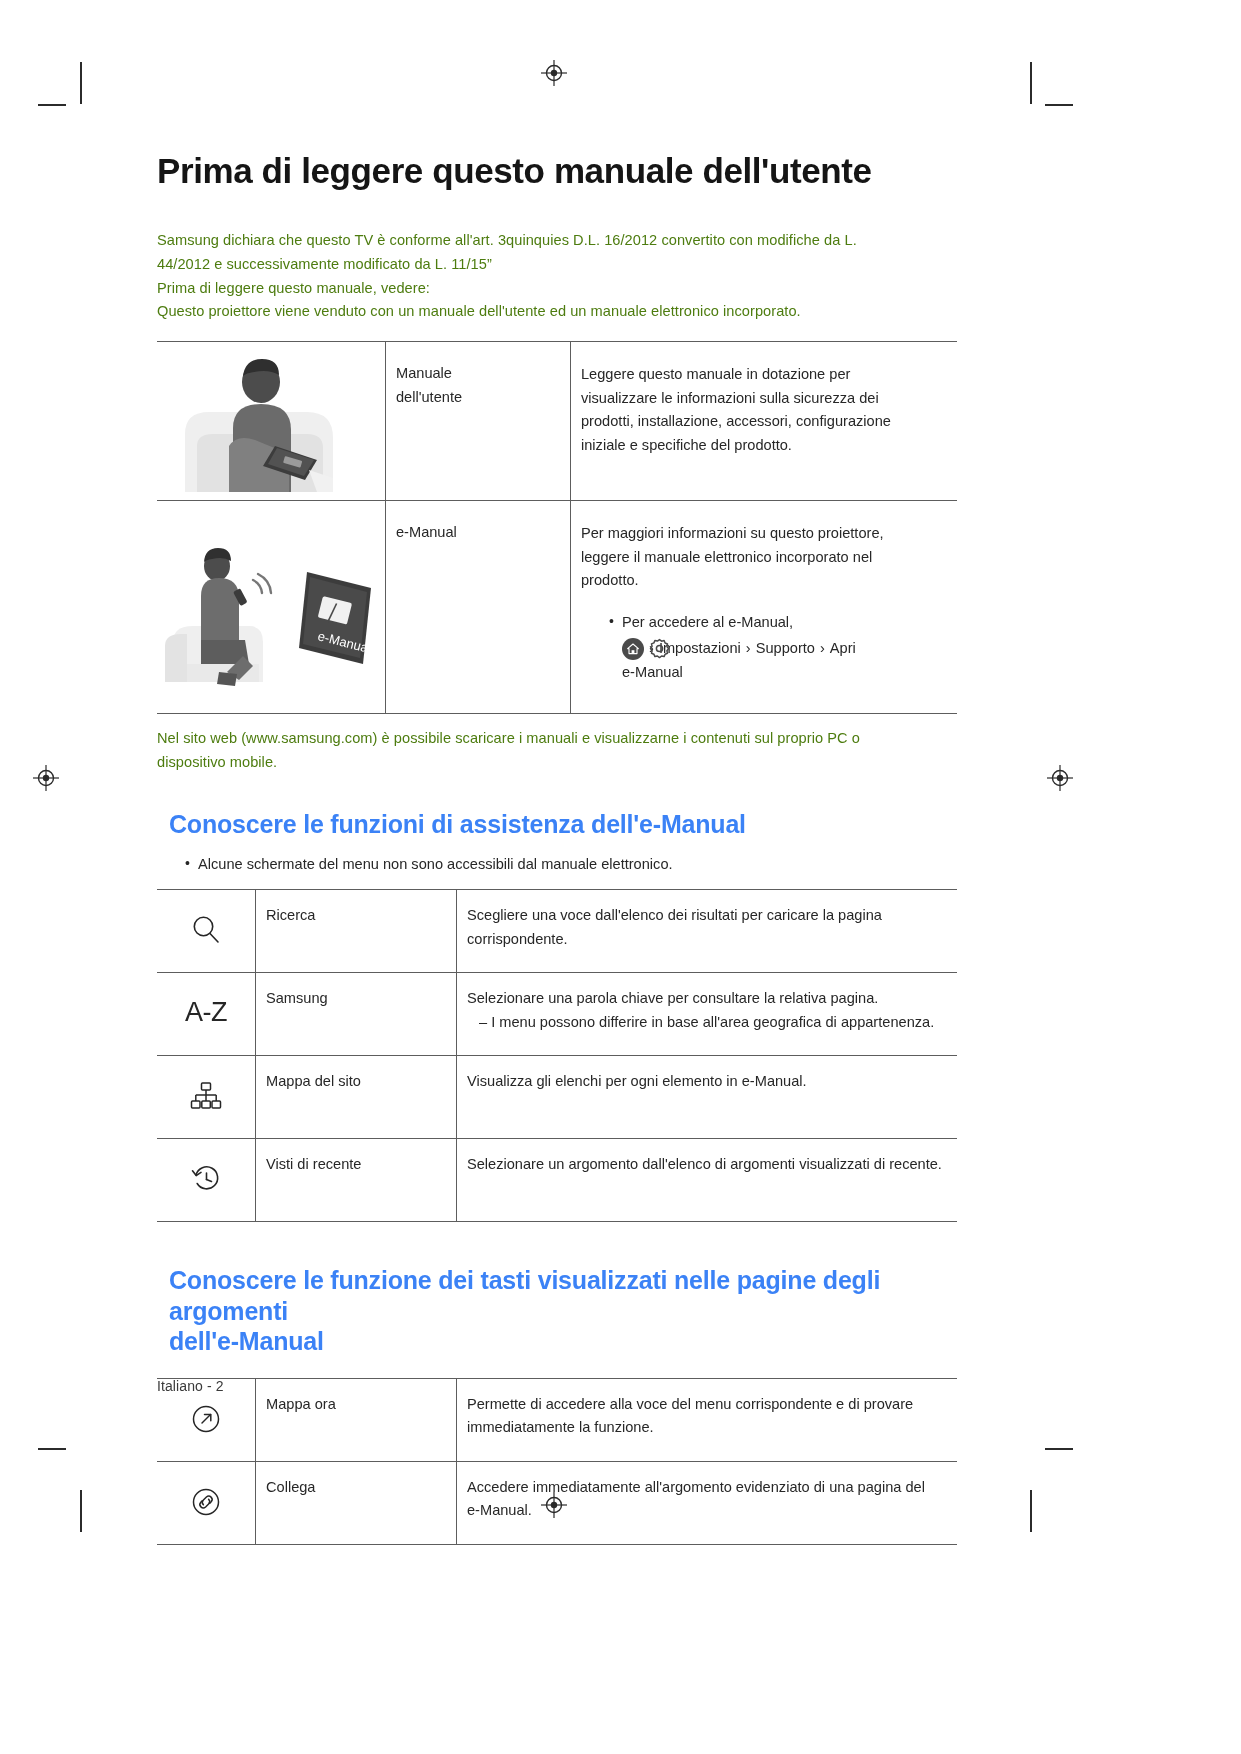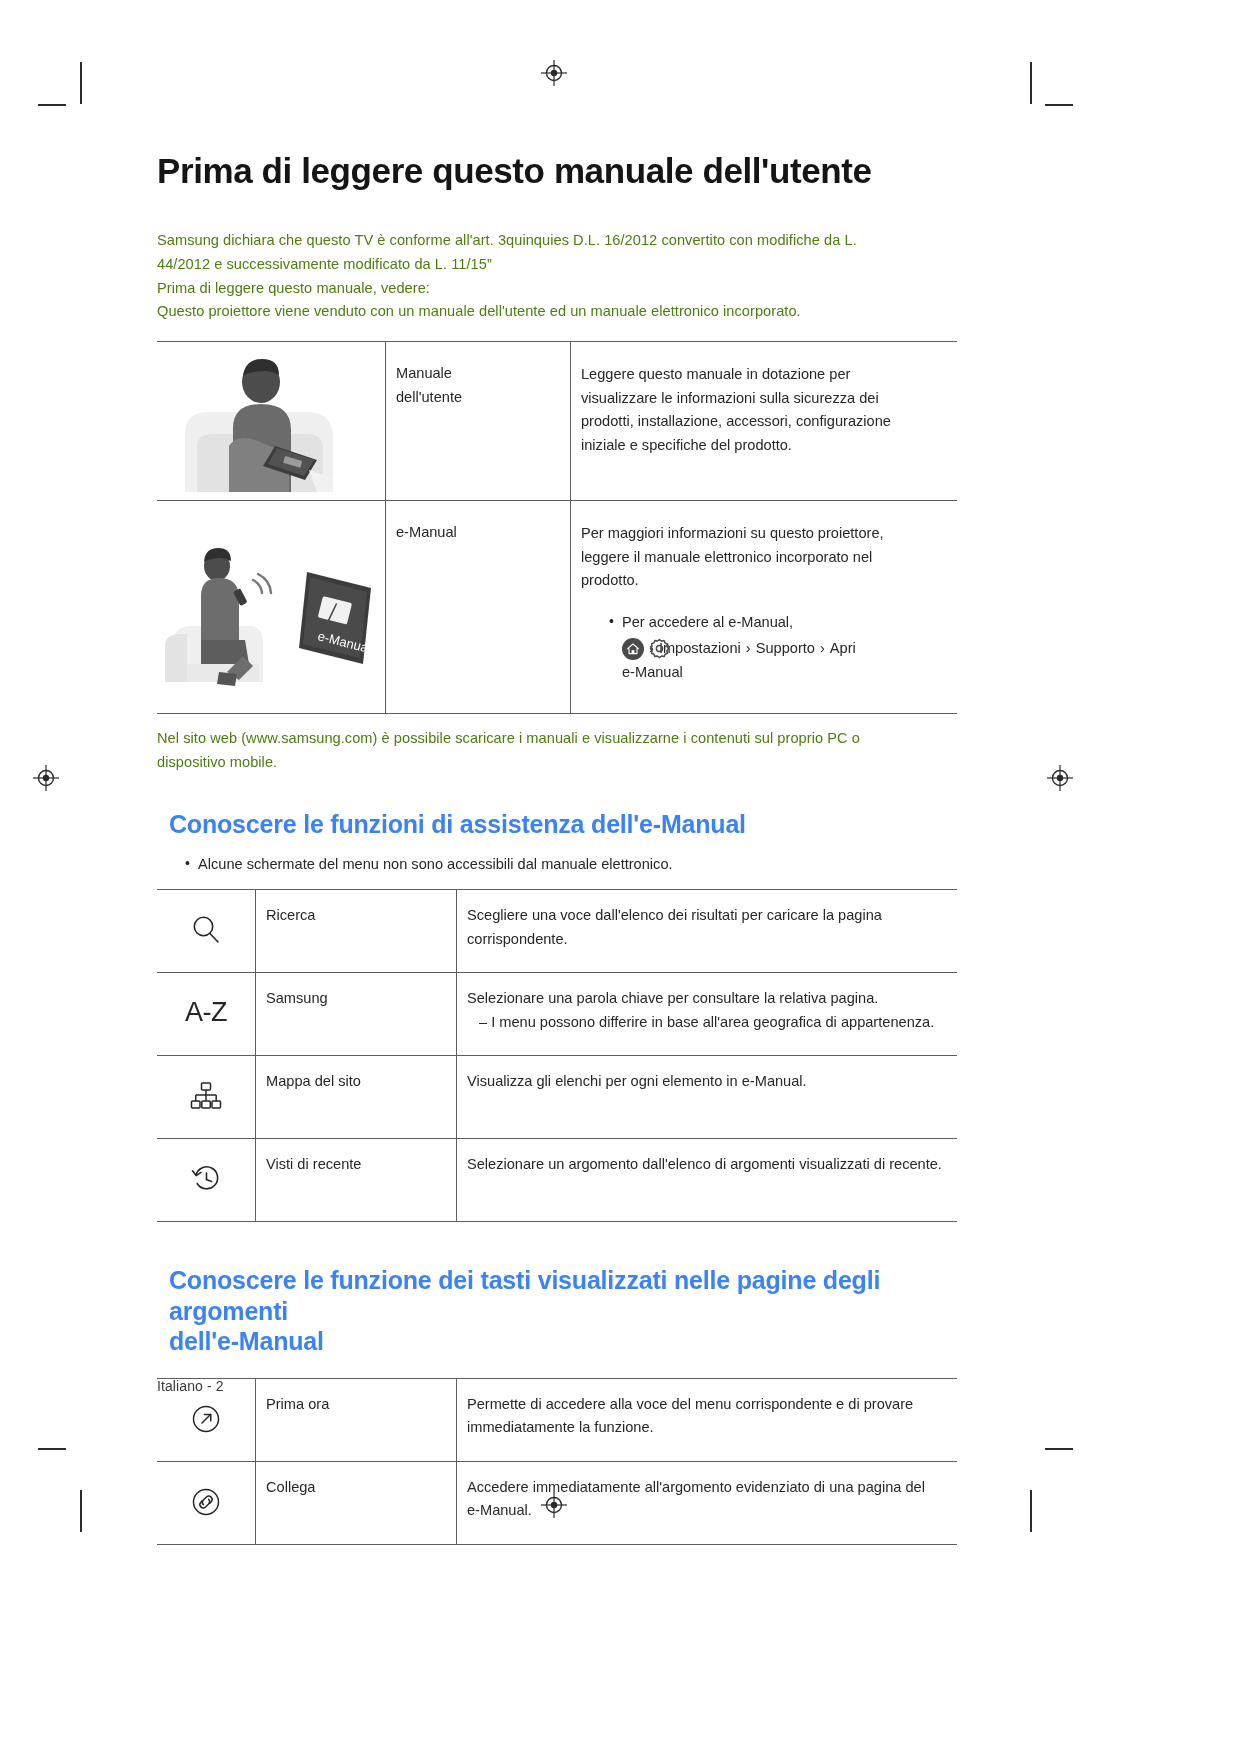--- a/index.html
+++ b/index.html
@@ -423,21 +423,21 @@
         <tr>
       <td class="col-icon">
         <div class="icon-cell">
           <svg width="34" height="34" viewBox="0 0 34 34">
                 <circle cx="17" cy="17" r="12.5" fill="none" stroke="#262626" stroke-width="1.5"></circle>
                 <path d="M13 21 L21.5 12.5" stroke="#262626" stroke-width="1.5" stroke-linecap="round"></path>
                 <path d="M15.5 12.5 L21.8 12.5 L21.8 18.8" fill="none" stroke="#262626" stroke-width="1.5" stroke-linecap="round" stroke-linejoin="round"></path>
               </svg>
         </div>
       </td>
-      <td class="col-name">Prima ora</td>
+      <td class="col-name">Mappa ora</td>
       <td class="col-desc">
         <div>Permette di accedere alla voce del menu corrispondente e di provare</div>
         <div>immediatamente la funzione.</div>
       </td>
     </tr>
     <tr>
       <td class="col-icon">
         <div class="icon-cell">
           <svg width="34" height="34" viewBox="0 0 34 34">
                 <circle cx="17" cy="17" r="12.5" fill="none" stroke="#262626" stroke-width="1.5"></circle>

